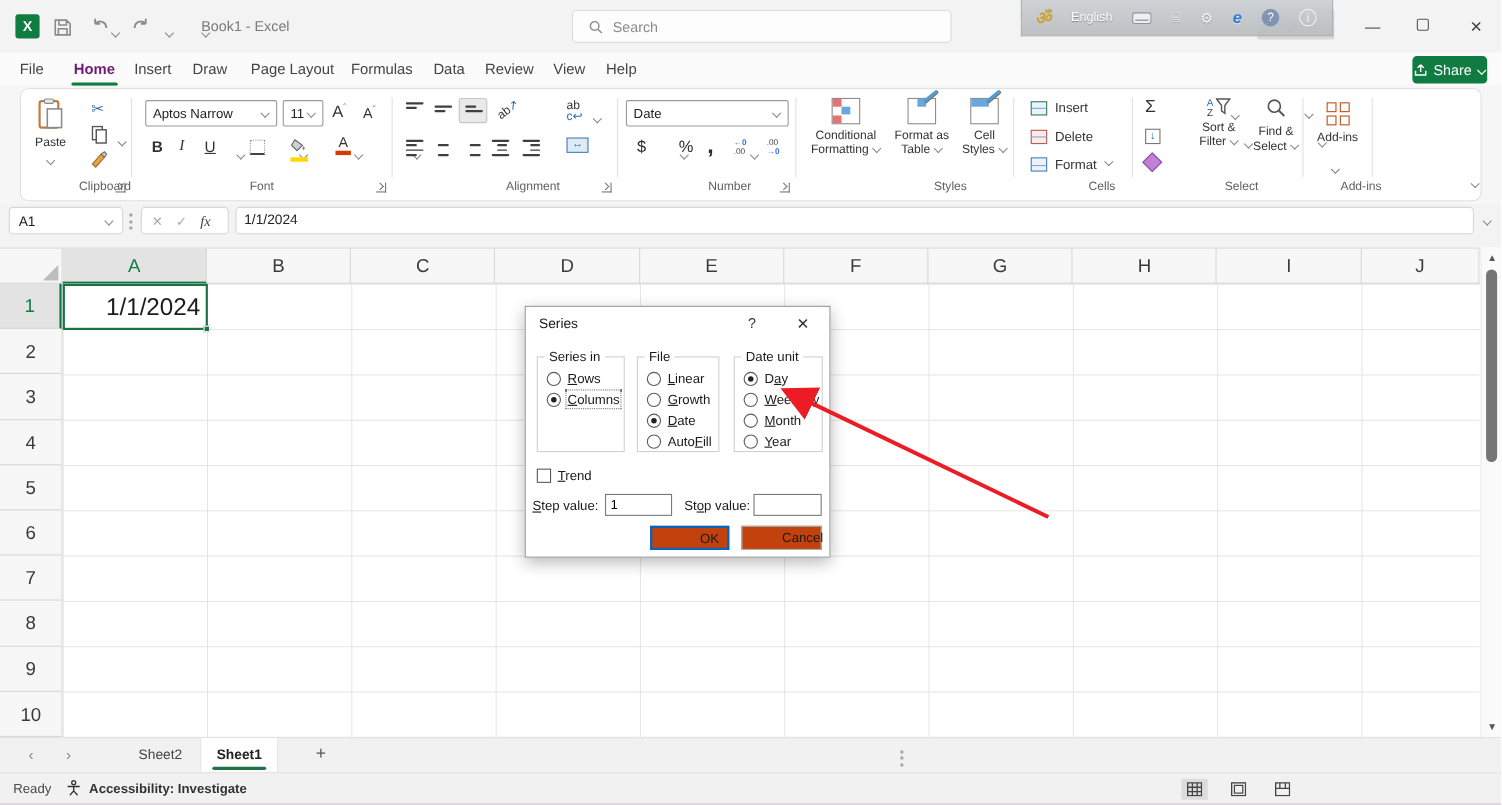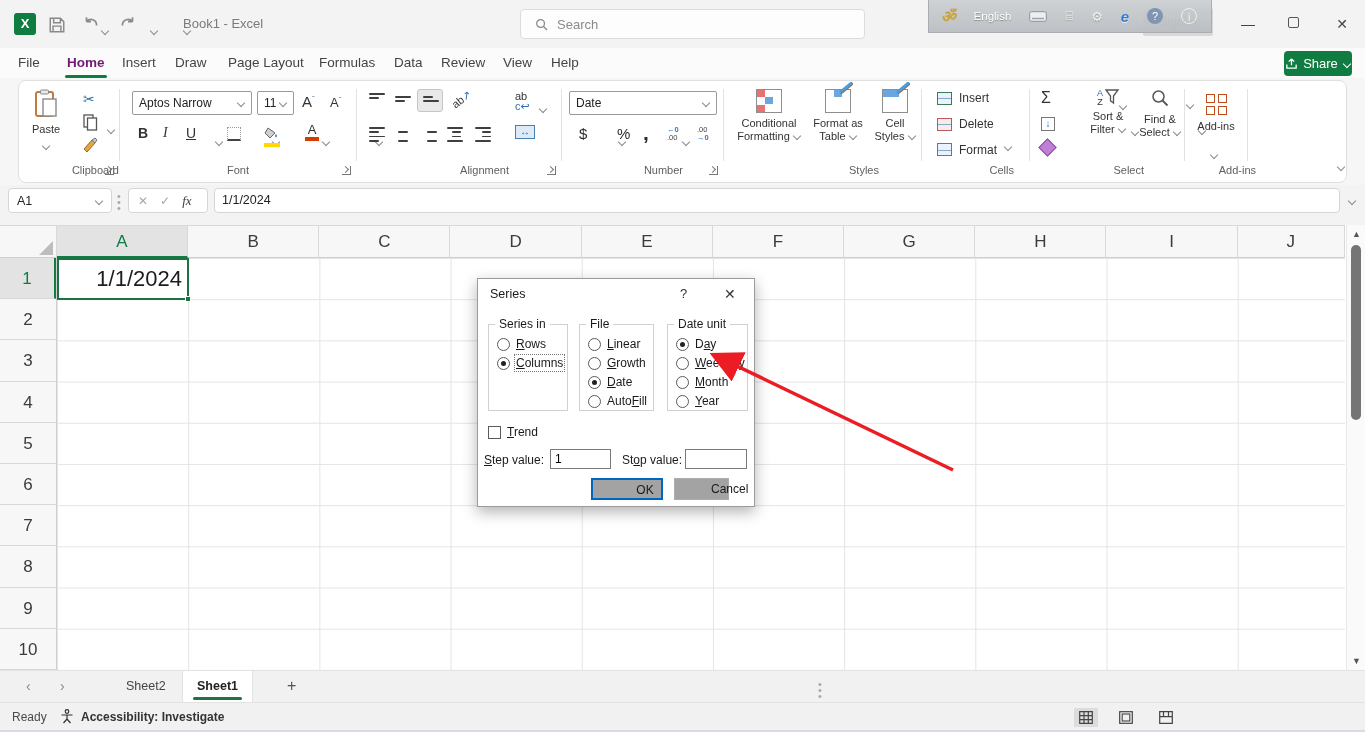--- a/index.html
+++ b/index.html
@@ -111,24 +111,24 @@
   .groupbox { position:absolute; top:45px; height:87px; border:1px solid #d0d0d0; }
   .groupbox .legend { position:absolute; left:6px; top:-8px; background:#fff; padding:0 4px; }
   .opt { position:absolute; display:flex; align-items:center; gap:6px; }
   .radio { width:13px; height:13px; border-radius:50%; border:1px solid #5a5a5a; background:#fff; position:relative; }
   .radio.on::after { content:""; position:absolute; left:3px; top:3px; width:5px; height:5px;
     border-radius:50%; background:#222; }
   .focusbox { outline:1px dotted #777; outline-offset:1px; }
   .checkbox { width:13px; height:13px; border:1px solid #5a5a5a; background:#fff; }
   .dlg-input { position:absolute; height:20px; border:1px solid #7a7a7a; background:#fff; font-size:12px;
     padding:0 4px; font-family:"Liberation Sans",sans-serif; }
-  .dlg-btn { position:absolute; top:199px; height:22px; background:#a3a3a3; text-align:center;
+  .dlg-btn { position:absolute; top:199px; height:22px; background:#c2410c; text-align:center;
     line-height:20px; font-size:12px;padding-left:36px; }
   #ok-btn { left:113px; width:72px; border:2px solid #0067c0; }
-  #cancel-btn { left:196px; width:55px; border:1px solid #adadad; }
+  #cancel-btn { left:196px; width:73px; border:1px solid #adadad; }
   u { text-decoration:underline; }
 
   
   #arrow-svg { left:0; top:0; width:1365px; height:732px; z-index:60; pointer-events:none; }
 
   
   #sheetbar { left:0; top:670px; width:1365px; height:32px; background:#f1f1f1; border-top:1px solid #e2e2e2; }
   .navarrow { position:absolute; top:7px; font-size:14px; color:#8a8a8a; }
   .sheettab { position:absolute; top:0; height:31px; font-size:12.5px; color:#444; text-align:center;
     line-height:30px; padding:0 14px; }

